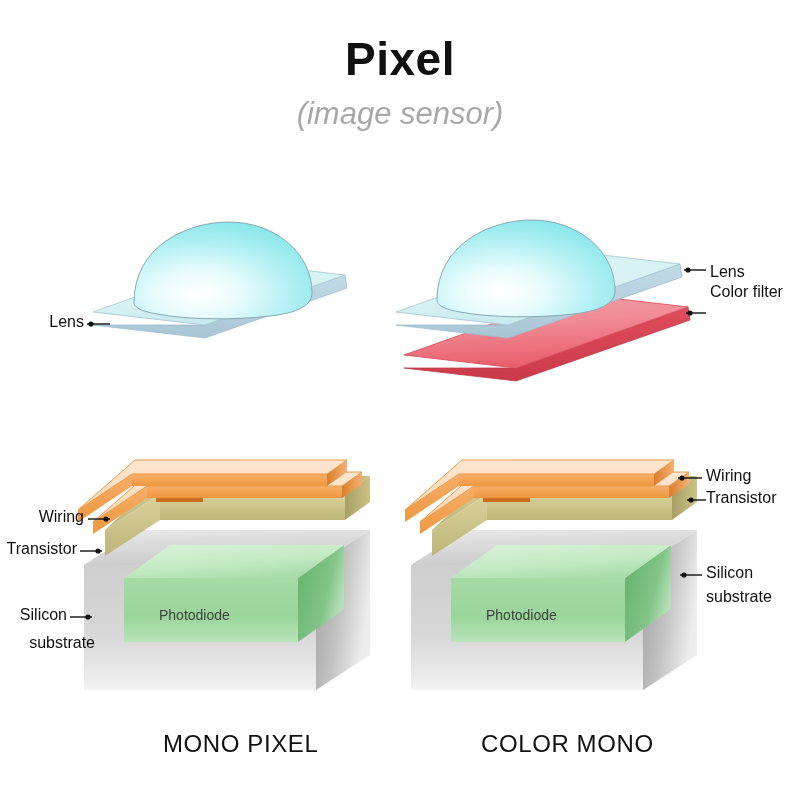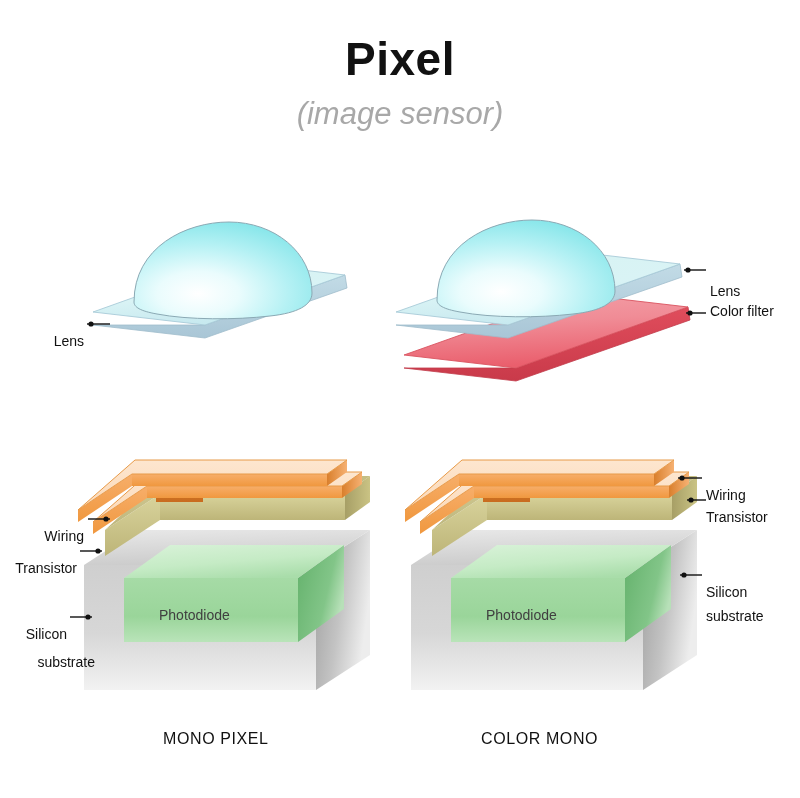--- a/index.html
+++ b/index.html
@@ -2,23 +2,23 @@
 <html><head>
 <meta charset="utf-8">
 <style>
   html,body{margin:0;padding:0;background:#ffffff;}
   body{width:800px;height:798px;overflow:hidden;font-family:"Liberation Sans",sans-serif;}
   #stage{position:relative;width:800px;height:689px;background:#fff;}
   svg#art{position:absolute;left:0;top:0;width:800px;height:798px;display:block;}
   .ttl{position:absolute;width:800px;text-align:center;}
   #title{top:32px;font-size:46px;font-weight:700;color:#111;letter-spacing:.5px;}
   #subtitle{top:96px;font-size:31px;color:#a8a8a8;font-style:italic;}
-  .lbl{position:absolute;font-size:14px;color:#111;white-space:nowrap;line-height:1.18;margin-top:20px;}
+  .lbl{position:absolute;font-size:16px;color:#111;white-space:nowrap;line-height:1.18;}
   .lbl.r{text-align:right;}
-  .cap{position:absolute;font-size:16px;color:#111;letter-spacing:.6px;white-space:nowrap;}
+  .cap{position:absolute;font-size:24px;color:#111;letter-spacing:.6px;white-space:nowrap;}
   .pdtext{position:absolute;font-size:14px;color:#404040;white-space:nowrap;}
 </style>
 </head>
 <body>
 
 <div id="stage">
 
   <div class="ttl" id="title">Pixel</div>
   <div class="ttl" id="subtitle">(image sensor)</div>
 

